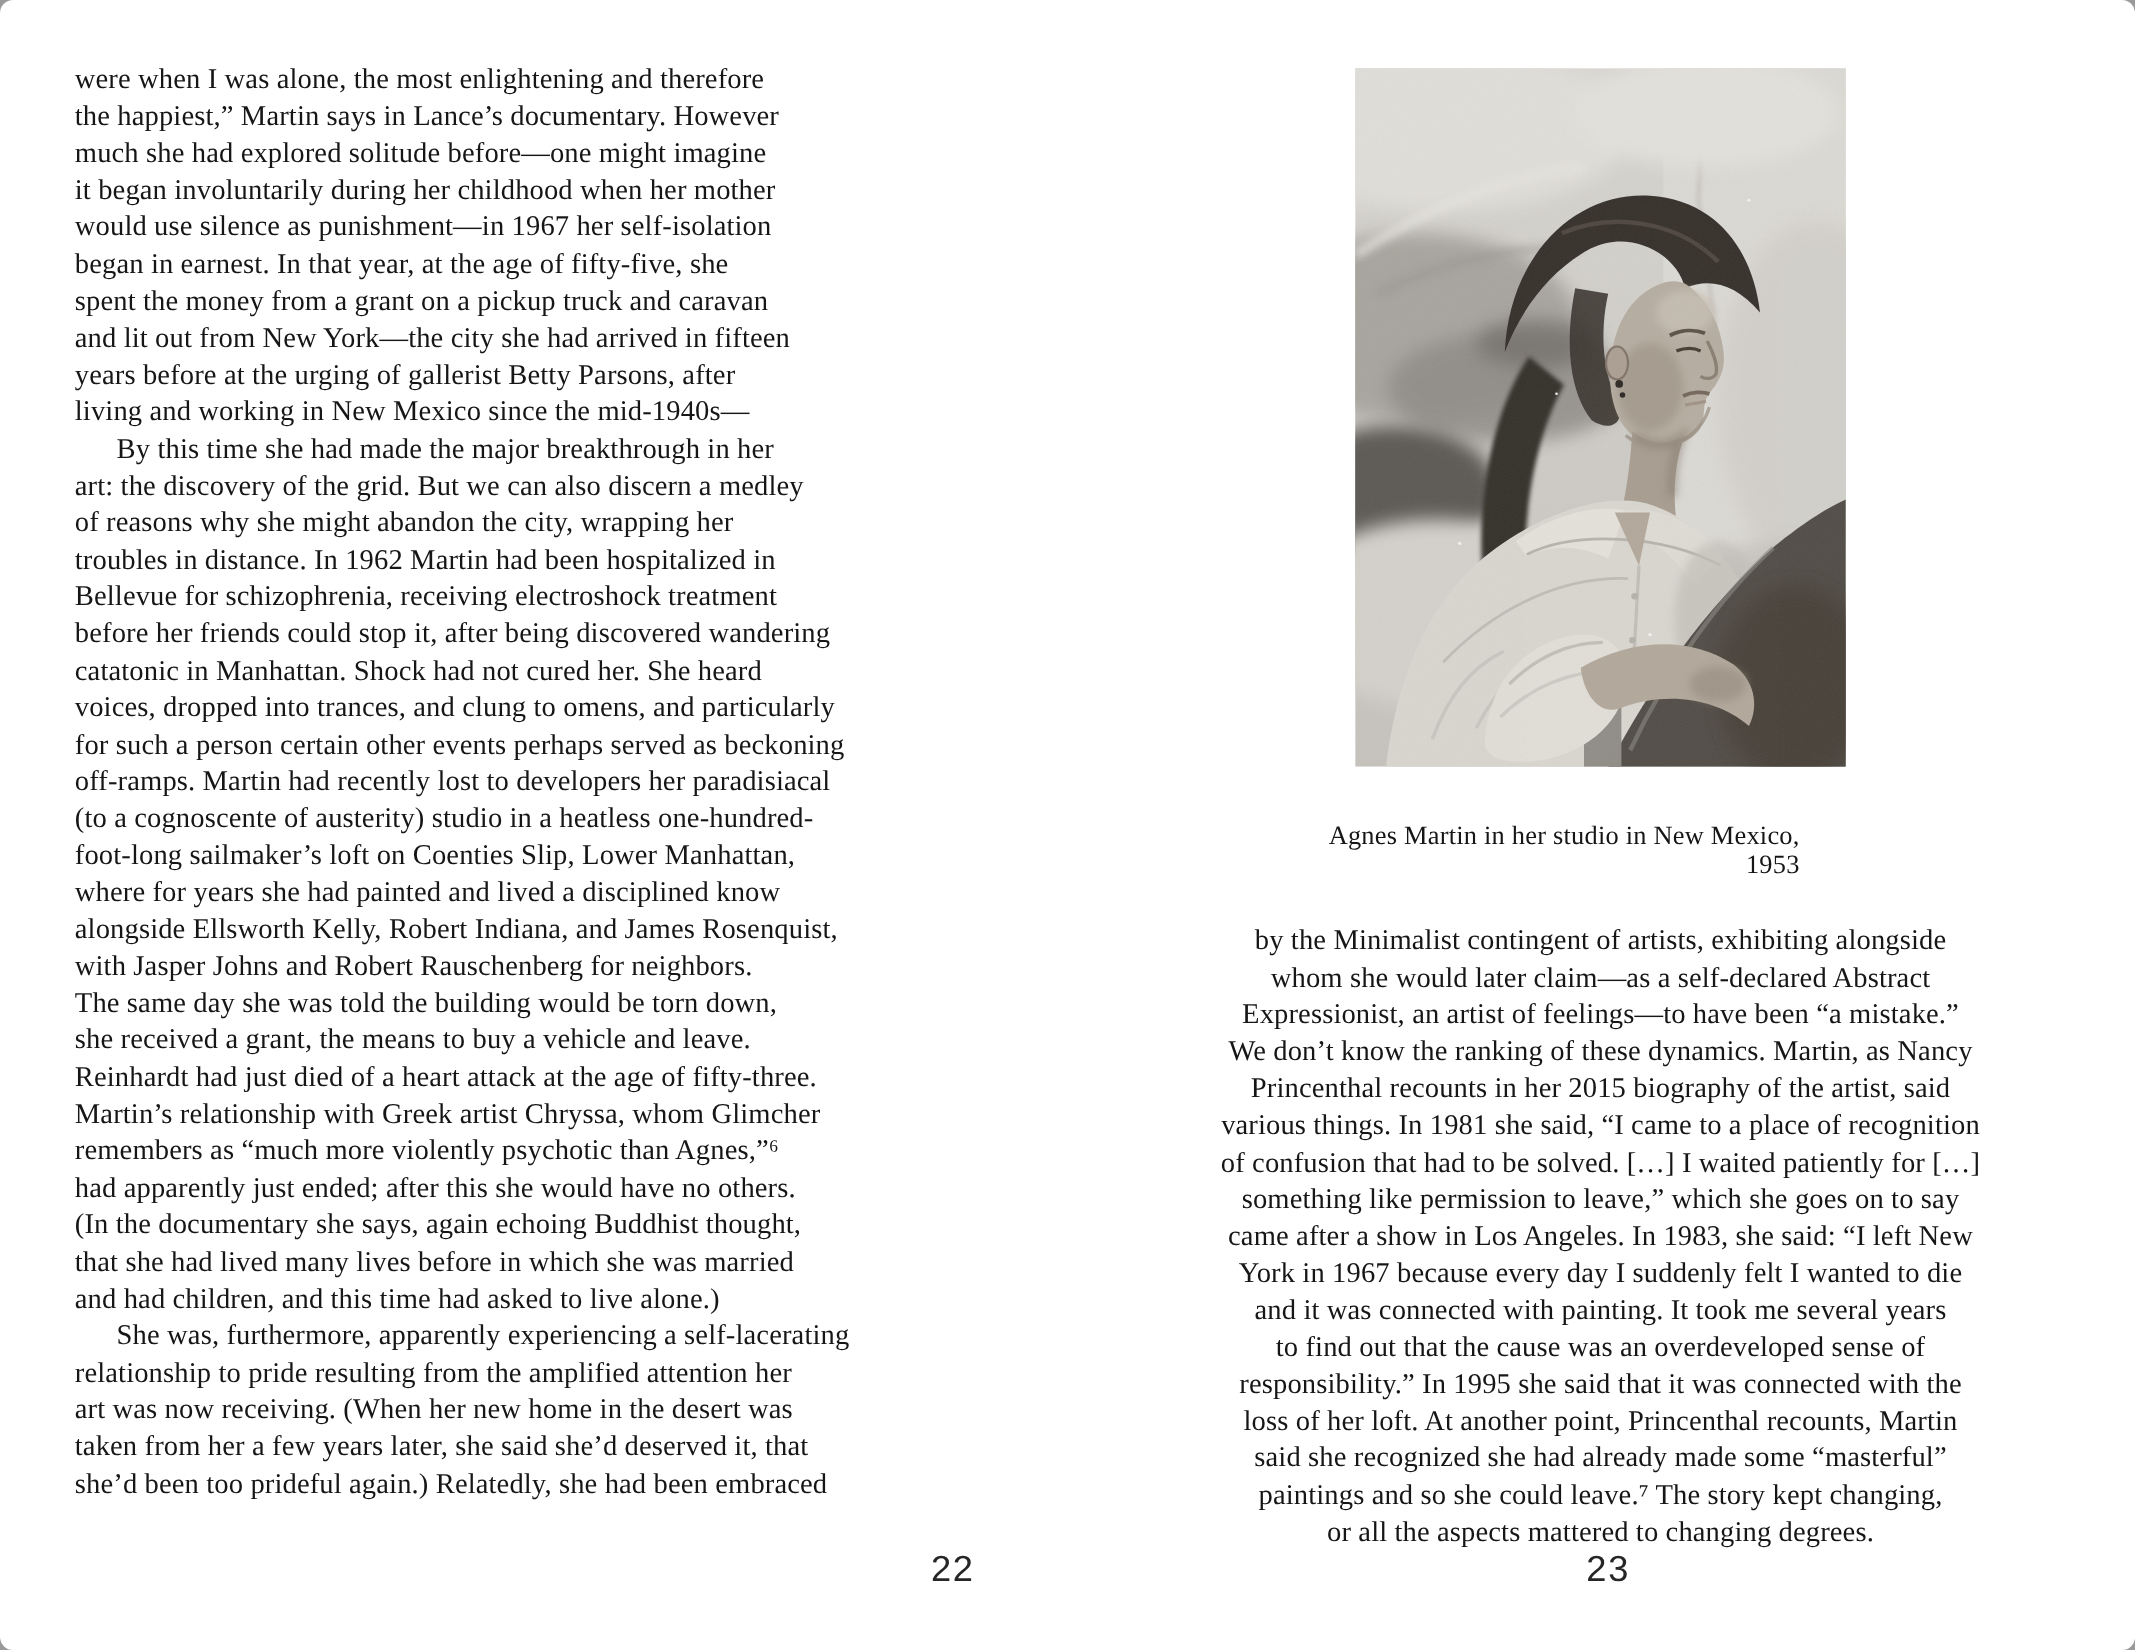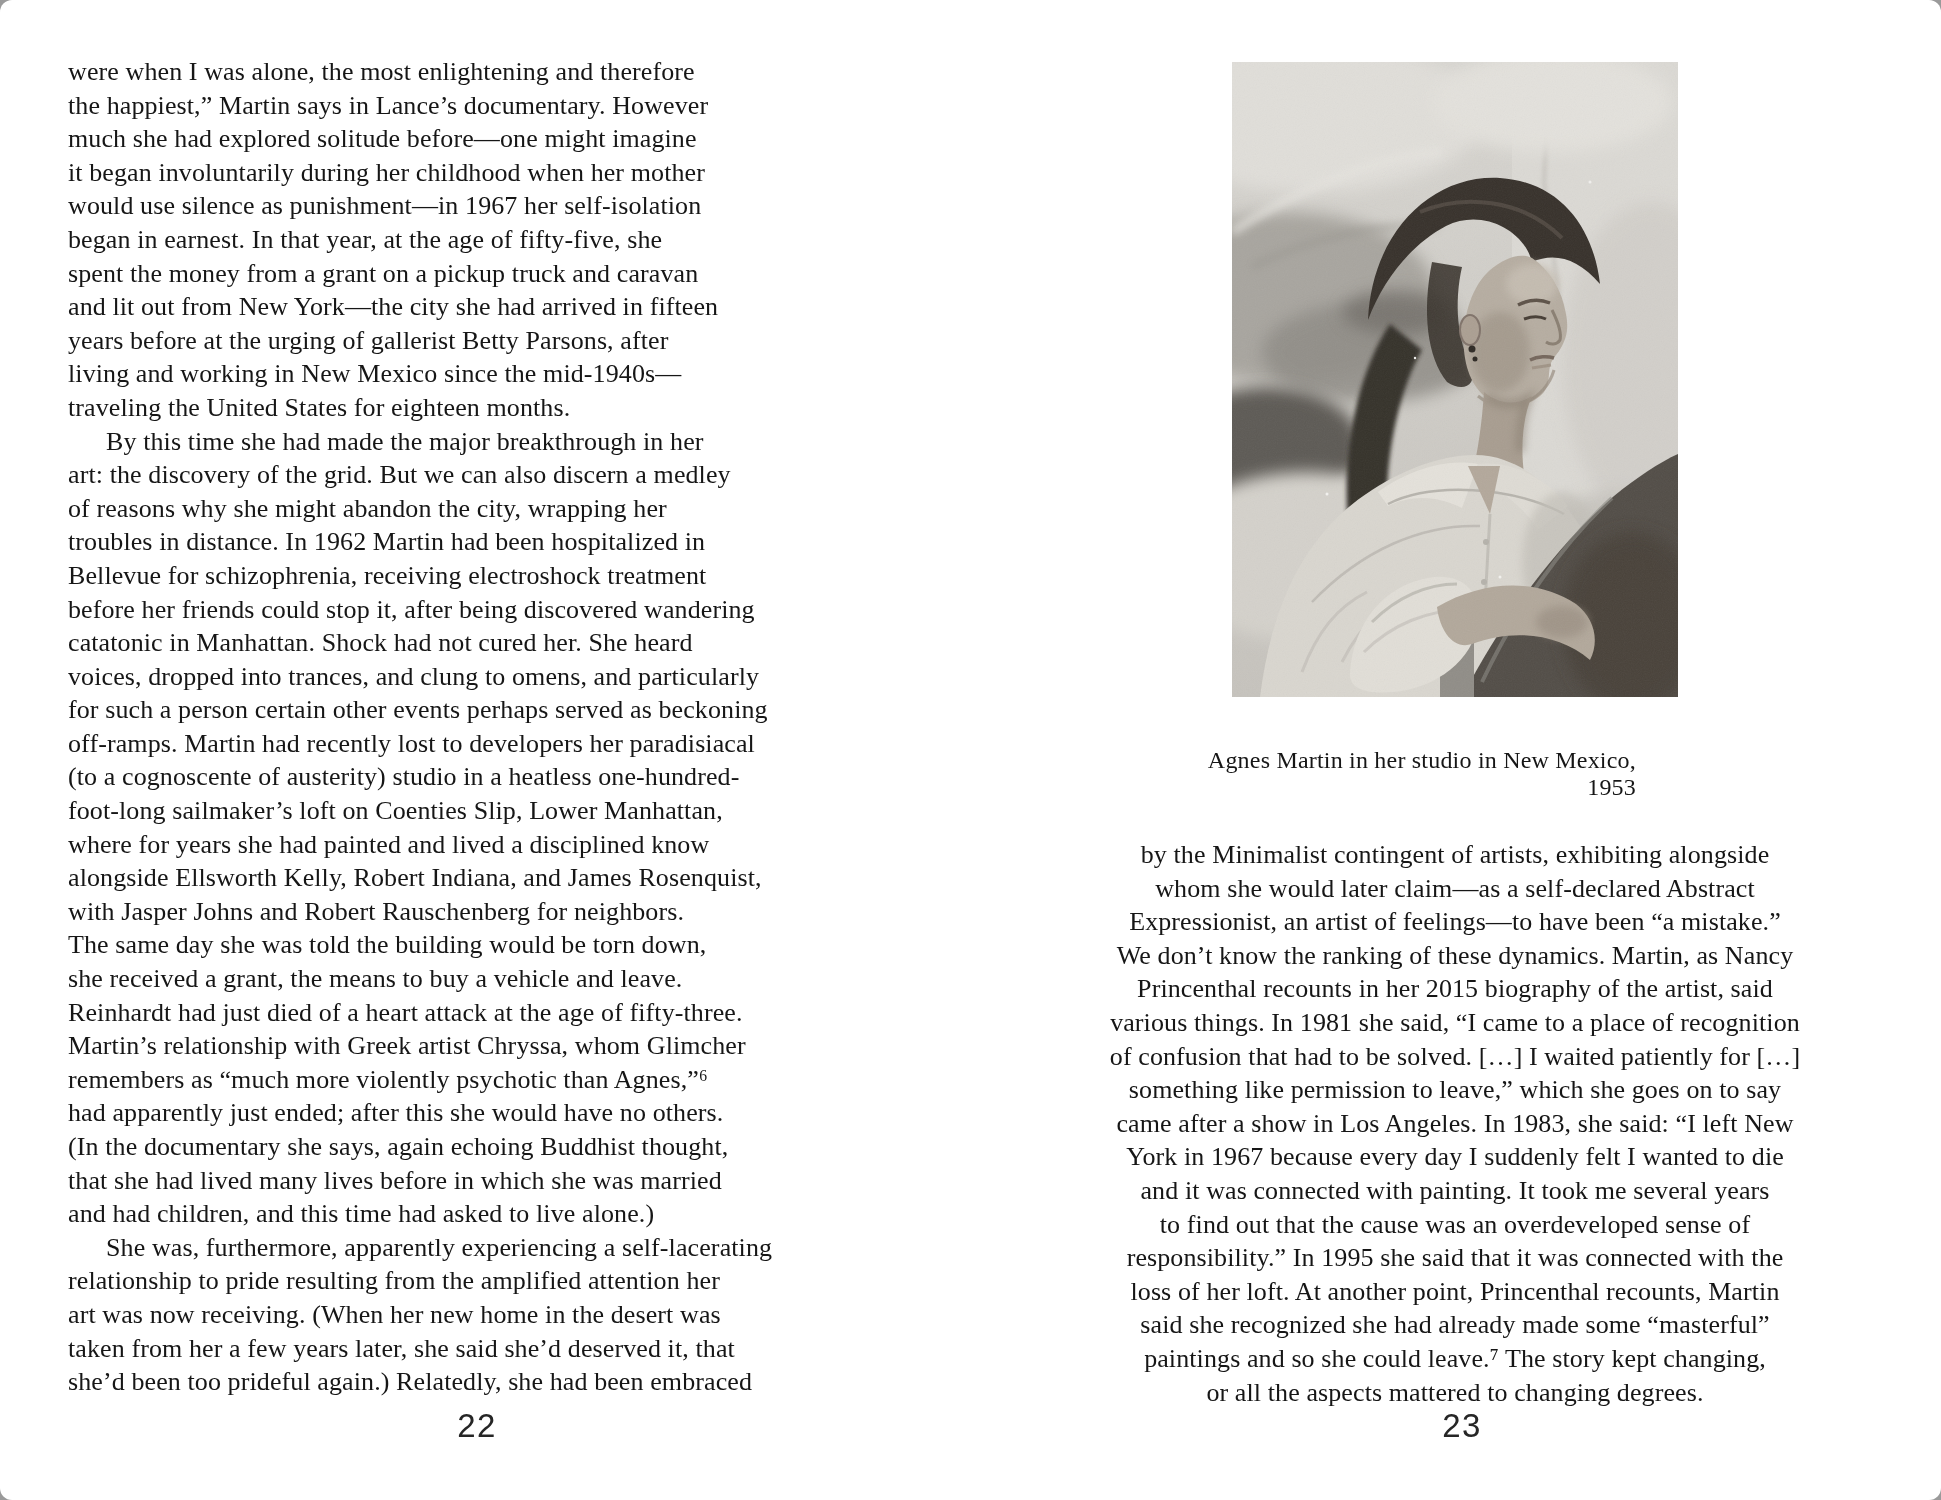--- a/index.html
+++ b/index.html
@@ -49,21 +49,20 @@
       <div class="line">were when I was alone, the most enlightening and therefore</div>
       <div class="line">the happiest,” Martin says in Lance’s documentary. However</div>
       <div class="line">much she had explored solitude before—one might imagine</div>
       <div class="line">it began involuntarily during her childhood when her mother</div>
       <div class="line">would use silence as punishment—in 1967 her self-isolation</div>
       <div class="line">began in earnest. In that year, at the age of fifty-five, she</div>
       <div class="line">spent the money from a grant on a pickup truck and caravan</div>
       <div class="line">and lit out from New York—the city she had arrived in fifteen</div>
       <div class="line">years before at the urging of gallerist Betty Parsons, after</div>
       <div class="line">living and working in New Mexico since the mid-1940s—</div>
-      <div class="line">traveling the United States for eighteen months.</div>
       <div class="line indent">By this time she had made the major breakthrough in her</div>
       <div class="line">art: the discovery of the grid. But we can also discern a medley</div>
       <div class="line">of reasons why she might abandon the city, wrapping her</div>
       <div class="line">troubles in distance. In 1962 Martin had been hospitalized in</div>
       <div class="line">Bellevue for schizophrenia, receiving electroshock treatment</div>
       <div class="line">before her friends could stop it, after being discovered wandering</div>
       <div class="line">catatonic in Manhattan. Shock had not cured her. She heard</div>
       <div class="line">voices, dropped into trances, and clung to omens, and particularly</div>
       <div class="line">for such a person certain other events perhaps served as beckoning</div>
       <div class="line">off-ramps. Martin had recently lost to developers her paradisiacal</div>
@@ -194,16 +193,16 @@
       <div class="line">York in 1967 because every day I suddenly felt I wanted to die</div>
       <div class="line">and it was connected with painting. It took me several years</div>
       <div class="line">to find out that the cause was an overdeveloped sense of</div>
       <div class="line">responsibility.” In 1995 she said that it was connected with the</div>
       <div class="line">loss of her loft. At another point, Princenthal recounts, Martin</div>
       <div class="line">said she recognized she had already made some “masterful”</div>
       <div class="line">paintings and so she could leave.⁷ The story kept changing,</div>
       <div class="line">or all the aspects mattered to changing degrees.</div>
     </div>
 
-  <div id="folio-left" class="folio" style="color: rgb(38, 38, 38);">22</div>
+  <div id="folio-left" class="folio" style="color: rgb(38, 38, 38); text-align: right;">22</div>
   <div id="folio-right" class="folio" style="color: rgb(38, 38, 38);">23</div>
 
 </div>
 
 </body></html>

